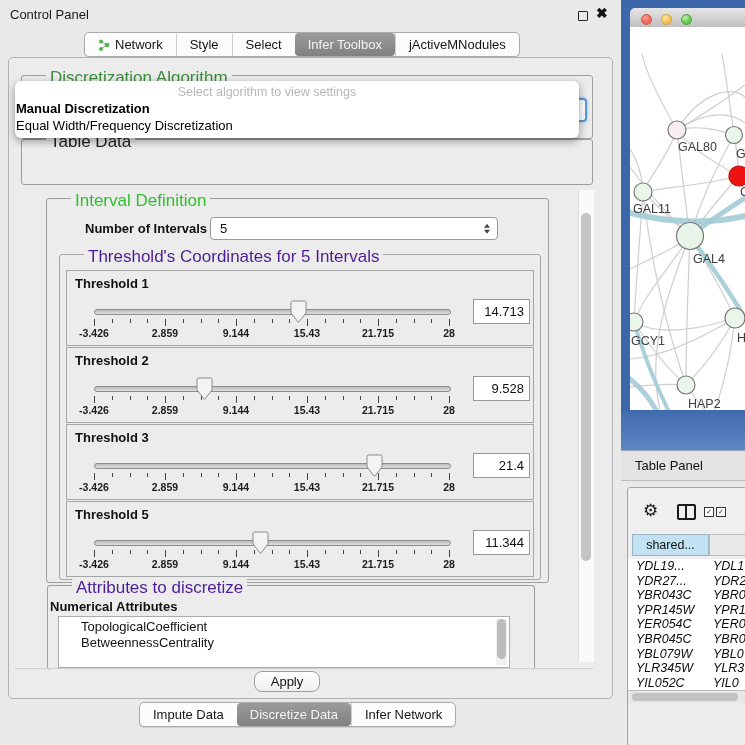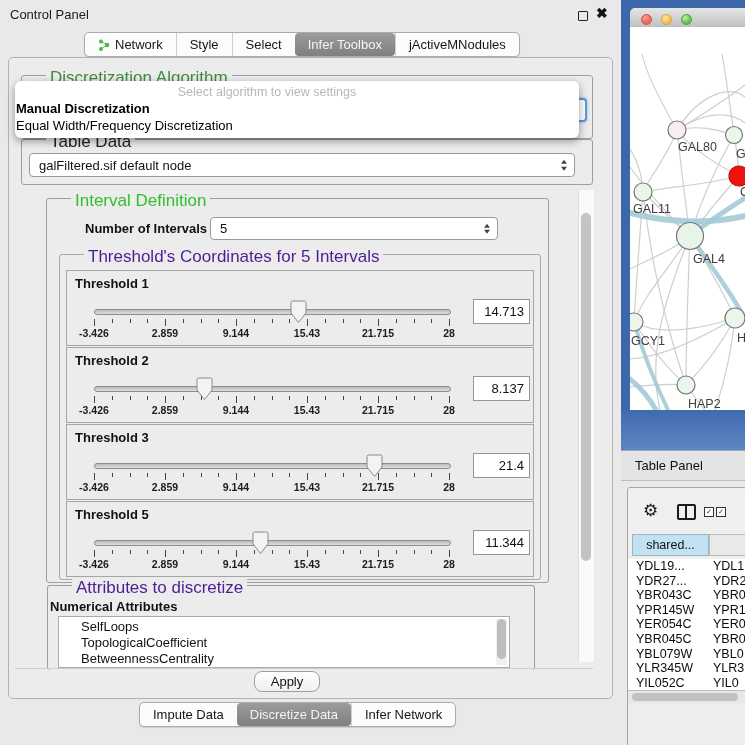--- a/index.html
+++ b/index.html
@@ -68,21 +68,21 @@
            border:1px solid #a5a5a5;border-radius:3px 3px 0 0;overflow:hidden;}
   .gear{position:absolute;left:15px;top:12px;font-size:17px;color:#1a1a1a;}
   .split-ic{position:absolute;left:49px;top:16px;width:15px;height:12px;border:2px solid #1a1a1a;border-radius:2px;}
   .split-ic:after{content:"";position:absolute;left:6px;top:0;width:2px;height:12px;background:#1a1a1a;}
   .chk{position:absolute;top:19px;width:8px;height:8px;border:1.3px solid #333;font-size:7px;line-height:8px;text-align:center;color:#333;background:#fff;}
   .thead{position:absolute;top:46px;left:0;width:200px;height:24px;}
   .hcell{position:absolute;top:0;height:22px;border:1px solid #9ab6c4;font-size:12.5px;display:flex;align-items:center;justify-content:center;box-sizing:border-box;}
   .hcell.sel{background:#c2e1f2;}
   .hcell.plain{background:#e9e9e9;border-color:#bdbdbd;}
   .trows{position:absolute;top:71px;left:0;width:118px;}
-  .trow{position:relative;height:14.6px;font-size:12.5px;color:#0c0c0c;background:#fff;}
+  .trow{position:relative;height:14.6px;font-size:12.5px;color:#0c0c0c;background:#fff;font-style:italic;}
   .trow .c1{position:absolute;left:8px;top:0;}
   .trow .c2{position:absolute;left:85px;top:0;}
   .hscroll{position:absolute;left:0;top:202px;width:118px;height:13px;background:#e7e7e7;border-top:1px solid #bdbdbd;}
   .hthumb{position:absolute;left:4px;top:2px;width:106px;height:8px;border-radius:4px;background:#c2c2c2;}
   .tbl-bottom{position:absolute;left:0;top:215px;width:118px;height:43px;background:#ededed;}
 </style>
 </head>
 <body>
 
 <div class="app">
@@ -133,27 +133,20 @@
     <div class="popup">
       <div class="pop-hint">Select algorithm to view settings</div>
       <div id="pop-items">
           <div class="pop-item bold" style="top: 20px;">Manual Discretization</div>
           <div class="pop-item" style="top: 37px;">Equal Width/Frequency Discretization</div>
         </div>
     </div>
 
     <div class="group" style="left:12px;top:81px;width:570px;height:44px;">
       <span class="gtitle t-dark">Table Data</span>
-      <div class="combo" style="left:7px;top:13px;width:546px;height:24px;">
-        <span>galFiltered.sif default node</span>
-        <span class="stepper">
-            <span class="up"></span>
-            <span class="dn"></span>
-          </span>
-      </div>
     </div>
 
     <div class="group" style="left:37px;top:140px;width:501px;height:383px;">
       <span class="gtitle t-green">Interval Definition</span>
       <span class="blabel" style="left:38px;top:22px;">Number of Intervals</span>
       <div class="combo" style="left:163px;top:18px;width:288px;height:23px;">
         <span>5</span>
         <span class="stepper">
             <span class="up"></span>
             <span class="dn"></span>
@@ -228,21 +221,21 @@
                 <div class="tick-label" style="left: 0%;">-3.426</div>
                 <div class="tick-label" style="left: 20%;">2.859</div>
                 <div class="tick-label" style="left: 40%;">9.144</div>
                 <div class="tick-label" style="left: 60%;">15.43</div>
                 <div class="tick-label" style="left: 80%;">21.715</div>
                 <div class="tick-label" style="left: 100%;">28</div>
                 <div class="thumb" style="left: 30.9998%;"><svg width="17" height="24" viewBox="0 0 17 24">
                     <path d="M2.5 1 H14.5 Q16 1 16 2.5 V13 L8.5 22.5 L1 13 V2.5 Q1 1 2.5 1 Z" fill="#f3f3f3" stroke="#8a8a8a"></path>
                   </svg></div>
               </div>
-              <div class="valbox">8.137</div>
+              <div class="valbox">9.528</div>
             </div>
             <div class="thr-row" style="top: 169px;">
               <div class="thr-label">Threshold 3</div>
               <div class="slider">
                 <div class="track"></div>
                 <div class="tick major" style="left: 0%;"></div>
                 <div class="tick" style="left: 5%;"></div>
                 <div class="tick" style="left: 10%;"></div>
                 <div class="tick" style="left: 15%;"></div>
                 <div class="tick major" style="left: 20%;"></div>
@@ -313,21 +306,20 @@
             </div>
           </div>
       </div>
     </div>
 
     <div class="group" style="left:38px;top:527px;width:486px;height:84px;border-bottom:none;">
       <span class="gtitle t-blue">Attributes to discretize</span>
       <span class="blabel" style="left:2px;top:13px;">Numerical Attributes</span>
       <div style="position:absolute;left:10px;top:30px;width:450px;height:50px;background:#fff;border:1px solid #ababab;overflow:hidden;">
         <div id="attr-list" style="padding-top:2px;">
-            <div class="attr-item">SelfLoops</div>
             <div class="attr-item">TopologicalCoefficient</div>
             <div class="attr-item">BetweennessCentrality</div>
           </div>
         <div style="position:absolute;right:2px;top:2px;width:11px;height:46px;background:#f0f0f0;">
           <div style="position:absolute;left:1px;top:0;width:9px;height:40px;border-radius:5px;background:#bdbdbd;"></div>
         </div>
       </div>
     </div>
 
     <div class="sep-line" style="left:6px;top:610px;width:578px;"></div>

